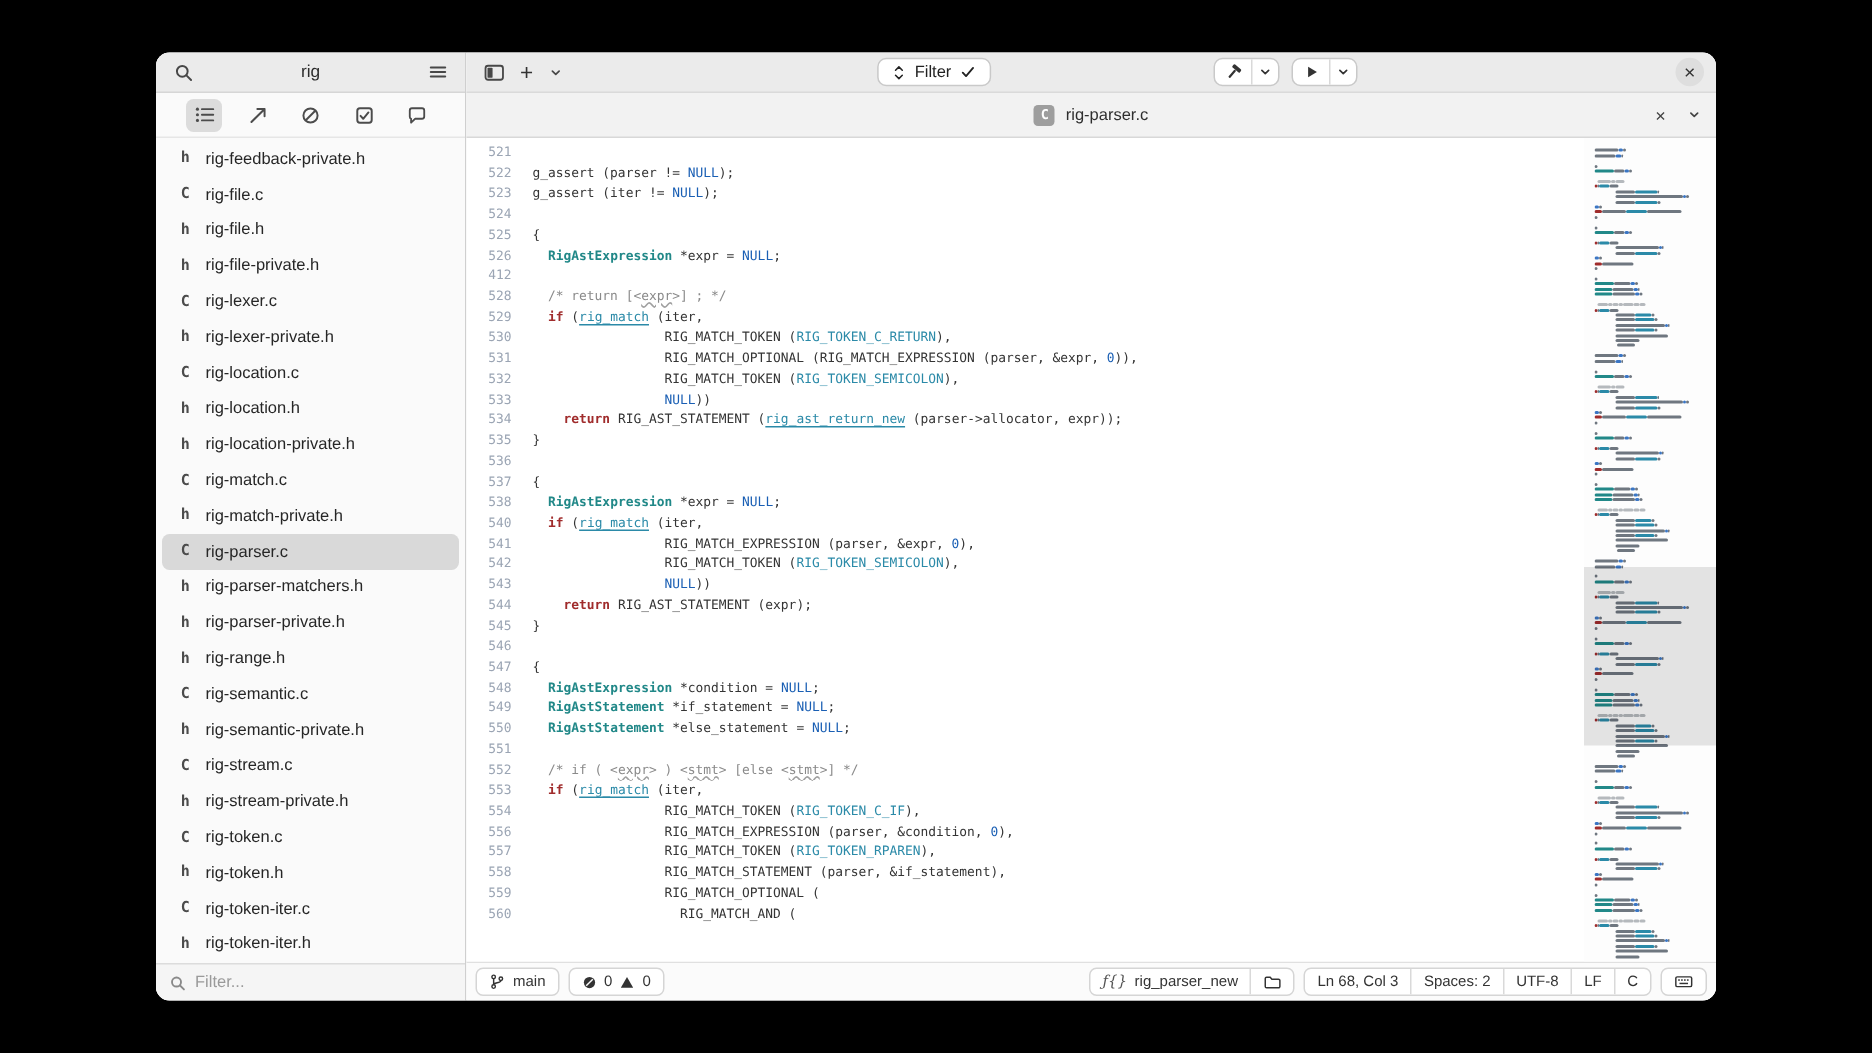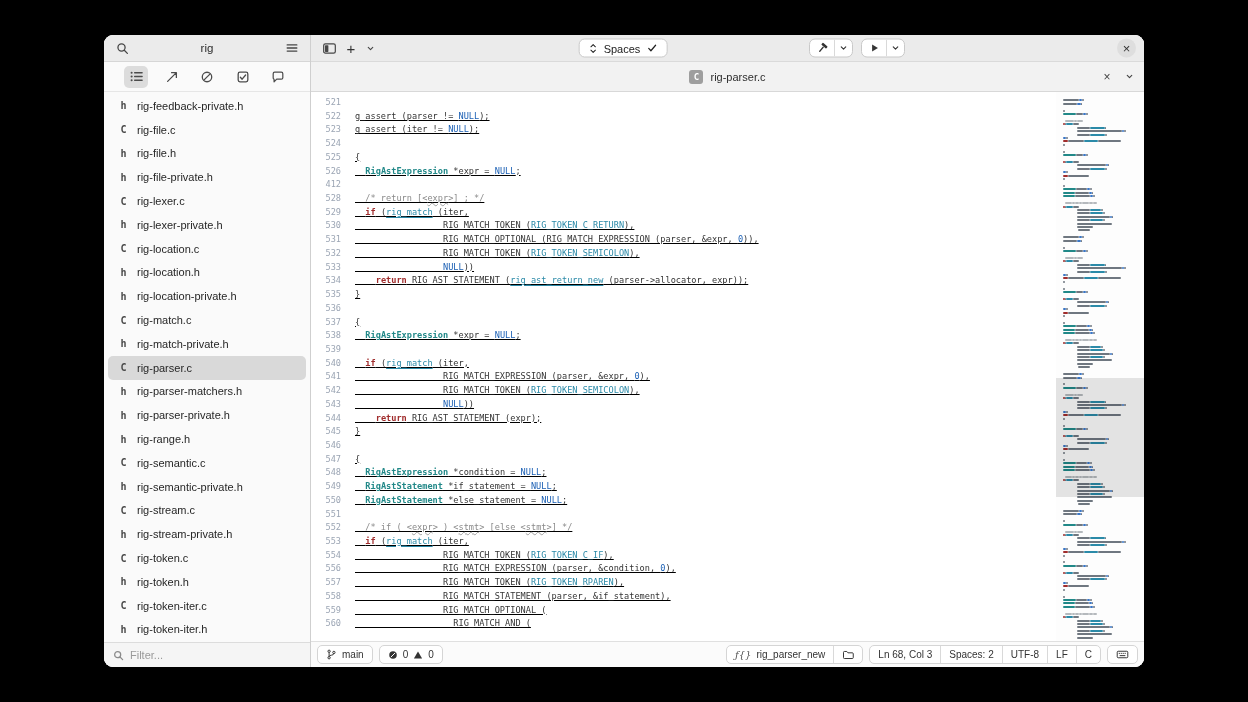--- a/index.html
+++ b/index.html
@@ -60,21 +60,21 @@
               font-family:"DejaVu Sans Mono",monospace; }
   .tab-actions { position:absolute; right:5px; top:50%; transform:translateY(-50%); display:flex; gap:2px; }
   .tab-actions button { border:none; background:transparent; width:20px; height:20px; color:#444;
                         border-radius:4px; display:flex; align-items:center; justify-content:center; font-size:12px; }
   
   .editor { flex:1; min-height:0; display:flex; background:#fff; overflow:hidden; position:relative; }
   .code-area { flex:1; overflow:hidden; padding-top:4px; }
   .code-line { display:flex; height:13.72px; line-height:13.72px; white-space:pre;
                font-family:"DejaVu Sans Mono","Liberation Mono",monospace; font-size:8.6px; }
   .line-no { width:30px; flex:none; text-align:right; color:#9ba5b4; }
-  .line-code { padding-left:14px;text-decoration:underline; }
+  .line-code { padding-left:14px; }
   .tk-p { color:#343434; }
   .tk-k { color:#a02c2c; font-weight:bold; }
   .tk-t { color:#218888; font-weight:bold; }
   .tk-b { color:#1a5fb4; }
   .tk-n { color:#2b8aa8; }
   .tk-f { color:#2b8aa8; text-decoration:underline; text-decoration-thickness:1px; text-underline-offset:1.5px; }
   .tk-c { color:#8a8a8a; }
   .tk-w { color:#8a8a8a; text-decoration:underline wavy #a0a0a0; text-decoration-thickness:1px; }
   .minimap { width:88px; flex:none; position:relative; background:#fdfdfd; }
   .mm-content { position:absolute; top:4px; left:7px; right:5px; bottom:0; overflow:hidden; }
@@ -293,21 +293,21 @@
             </svg>
           </span>
       </button>
 
       <div class="omnibar">
         <span>
             <svg width="9" height="12" viewBox="0 0 16 20">
               <path d="M4 7 L8 3 L12 7 M4 13 L8 17 L12 13" fill="none" stroke="currentColor" stroke-width="1.8" stroke-linecap="round" stroke-linejoin="round"></path>
             </svg>
           </span>
-        <span>Spaces</span>
+        <span>Filter</span>
         <span>
             <svg width="11" height="11" viewBox="0 0 16 16">
               <path d="M3 8.6 l3.2 3.4 6.8-8" fill="none" stroke="currentColor" stroke-width="1.8" stroke-linecap="round" stroke-linejoin="round"></path>
             </svg>
           </span>
       </div>
 
       <div class="run-cluster">
         <div class="split-btn">
           <button class="split-main">
@@ -385,21 +385,20 @@
           <div class="code-line"><span class="line-no">529</span><span class="line-code"><span class="tk-p">  </span><span class="tk-k">if</span><span class="tk-p"> (</span><span class="tk-f">rig_match</span><span class="tk-p"> (iter,</span></span></div>
           <div class="code-line"><span class="line-no">530</span><span class="line-code"><span class="tk-p">                 RIG_MATCH_TOKEN (</span><span class="tk-n">RIG_TOKEN_C_RETURN</span><span class="tk-p">),</span></span></div>
           <div class="code-line"><span class="line-no">531</span><span class="line-code"><span class="tk-p">                 RIG_MATCH_OPTIONAL (RIG_MATCH_EXPRESSION (parser, &amp;expr, </span><span class="tk-b">0</span><span class="tk-p">)),</span></span></div>
           <div class="code-line"><span class="line-no">532</span><span class="line-code"><span class="tk-p">                 RIG_MATCH_TOKEN (</span><span class="tk-n">RIG_TOKEN_SEMICOLON</span><span class="tk-p">),</span></span></div>
           <div class="code-line"><span class="line-no">533</span><span class="line-code"><span class="tk-p">                 </span><span class="tk-b">NULL</span><span class="tk-p">))</span></span></div>
           <div class="code-line"><span class="line-no">534</span><span class="line-code"><span class="tk-p">    </span><span class="tk-k">return</span><span class="tk-p"> RIG_AST_STATEMENT (</span><span class="tk-f">rig_ast_return_new</span><span class="tk-p"> (parser-&gt;allocator, expr));</span></span></div>
           <div class="code-line"><span class="line-no">535</span><span class="line-code"><span class="tk-p">}</span></span></div>
           <div class="code-line"><span class="line-no">536</span><span class="line-code"></span></div>
           <div class="code-line"><span class="line-no">537</span><span class="line-code"><span class="tk-p">{</span></span></div>
           <div class="code-line"><span class="line-no">538</span><span class="line-code"><span class="tk-p">  </span><span class="tk-t">RigAstExpression</span><span class="tk-p"> *expr = </span><span class="tk-b">NULL</span><span class="tk-p">;</span></span></div>
-          <div class="code-line"><span class="line-no">539</span><span class="line-code"></span></div>
           <div class="code-line"><span class="line-no">540</span><span class="line-code"><span class="tk-p">  </span><span class="tk-k">if</span><span class="tk-p"> (</span><span class="tk-f">rig_match</span><span class="tk-p"> (iter,</span></span></div>
           <div class="code-line"><span class="line-no">541</span><span class="line-code"><span class="tk-p">                 RIG_MATCH_EXPRESSION (parser, &amp;expr, </span><span class="tk-b">0</span><span class="tk-p">),</span></span></div>
           <div class="code-line"><span class="line-no">542</span><span class="line-code"><span class="tk-p">                 RIG_MATCH_TOKEN (</span><span class="tk-n">RIG_TOKEN_SEMICOLON</span><span class="tk-p">),</span></span></div>
           <div class="code-line"><span class="line-no">543</span><span class="line-code"><span class="tk-p">                 </span><span class="tk-b">NULL</span><span class="tk-p">))</span></span></div>
           <div class="code-line"><span class="line-no">544</span><span class="line-code"><span class="tk-p">    </span><span class="tk-k">return</span><span class="tk-p"> RIG_AST_STATEMENT (expr);</span></span></div>
           <div class="code-line"><span class="line-no">545</span><span class="line-code"><span class="tk-p">}</span></span></div>
           <div class="code-line"><span class="line-no">546</span><span class="line-code"></span></div>
           <div class="code-line"><span class="line-no">547</span><span class="line-code"><span class="tk-p">{</span></span></div>
           <div class="code-line"><span class="line-no">548</span><span class="line-code"><span class="tk-p">  </span><span class="tk-t">RigAstExpression</span><span class="tk-p"> *condition = </span><span class="tk-b">NULL</span><span class="tk-p">;</span></span></div>
           <div class="code-line"><span class="line-no">549</span><span class="line-code"><span class="tk-p">  </span><span class="tk-t">RigAstStatement</span><span class="tk-p"> *if_statement = </span><span class="tk-b">NULL</span><span class="tk-p">;</span></span></div>

